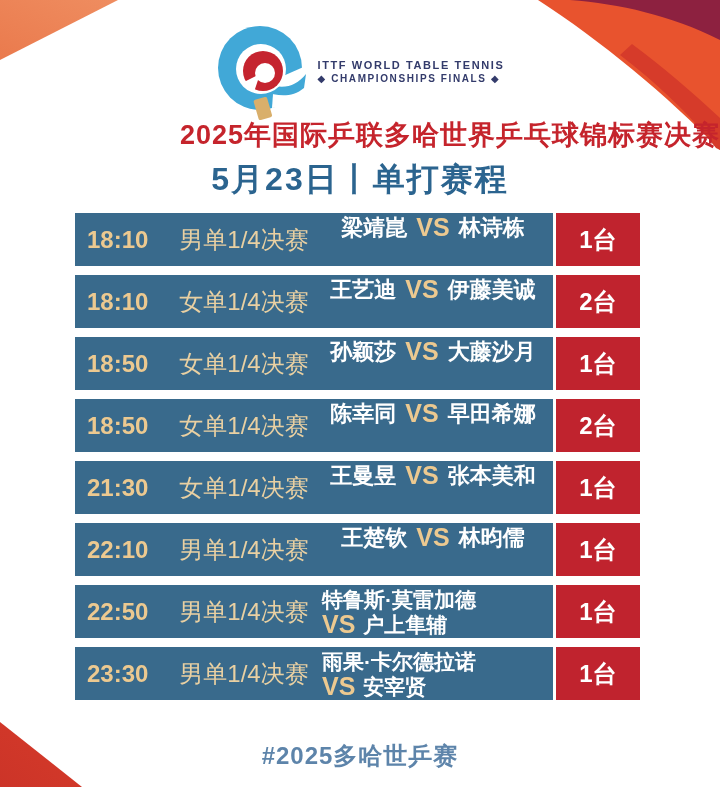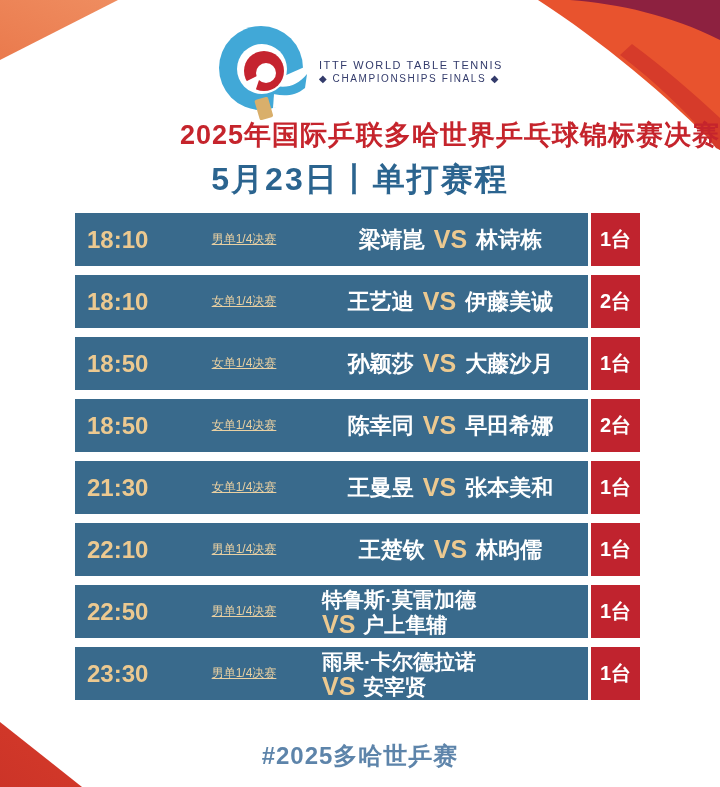--- a/index.html
+++ b/index.html
@@ -14,46 +14,46 @@
   .deco-bl{position:absolute;left:0;bottom:0;width:82px;height:74px;z-index:0;
            background:linear-gradient(40deg,#cc3428,var(--deco-red));
            clip-path:polygon(0 12%,0 100%,100% 100%);}
 
   .content{position:relative;z-index:1;width:100%;height:100%;}
 
   
   .logo-row{position:absolute;top:24px;left:0;right:0;display:flex;
             justify-content:center;align-items:center;gap:10px;}
   .logo-text{display:flex;flex-direction:column;line-height:1.25;}
-  .logo-line1,.logo-line2{font-size:11px;font-weight:normal;letter-spacing:1.6px;
+  .logo-line1,.logo-line2{font-size:11px;font-weight:bold;letter-spacing:1.6px;
             color:var(--logo-navy);}
   .logo-line2{font-size:10px;}
   .logo-line3{font-size:27px;font-weight:bold;letter-spacing:2px;
             color:var(--doha-red);margin-top:1px;}
 
   
   .main-title{position:absolute;top:117px;width:100%;text-align:right;
       font-size:27px;font-weight:bold;letter-spacing:1px;color:var(--title-red);}
   .sub-title{position:absolute;top:158px;width:100%;text-align:center;
       font-size:32px;font-weight:bold;letter-spacing:2px;color:var(--title-blue);}
 
   
   .sched{position:absolute;top:213px;left:75px;width:565px;
          display:flex;flex-direction:column;gap:9px;}
   .row{display:flex;height:53px;}
   .cell{background:var(--row-blue);}
   .time{width:100px;padding-left:12px;box-sizing:border-box;line-height:53px;
         font-size:24px;font-weight:bold;color:var(--gold);}
   .event{width:138px;line-height:53px;text-align:center;
-        font-size:12px;color:var(--gold-soft);text-decoration:underline;}
-  .players{flex:1;display:flex;justify-content:center;align-items:center;
+        font-size:24px;color:var(--gold-soft);}
+  .players{flex:1;display:flex;justify-content:center;
         gap:9px;color:var(--white);font-weight:bold;font-size:22px;}
   .vs{color:var(--gold);font-size:25px;font-weight:bold;}
-  .table-no{width:49px;margin-left:3px;background:var(--table-red);
-        line-height:53px;text-align:center;font-size:20px;font-weight:bold;
+  .table-no{width:84px;margin-left:3px;background:var(--table-red);
+        line-height:53px;text-align:center;font-size:24px;font-weight:bold;
         color:var(--white);}
   .row.two-line .players{flex-wrap:wrap;justify-content:flex-start;
         align-content:center;padding-left:9px;column-gap:8px;row-gap:0;
         font-size:21px;line-height:25px;}
   .row.two-line .p1{flex-basis:100%;}
 
   
   .footer{position:absolute;top:740px;width:100%;text-align:center;
         font-size:24px;font-weight:bold;letter-spacing:1px;color:var(--hashtag-blue);}
 </style>

